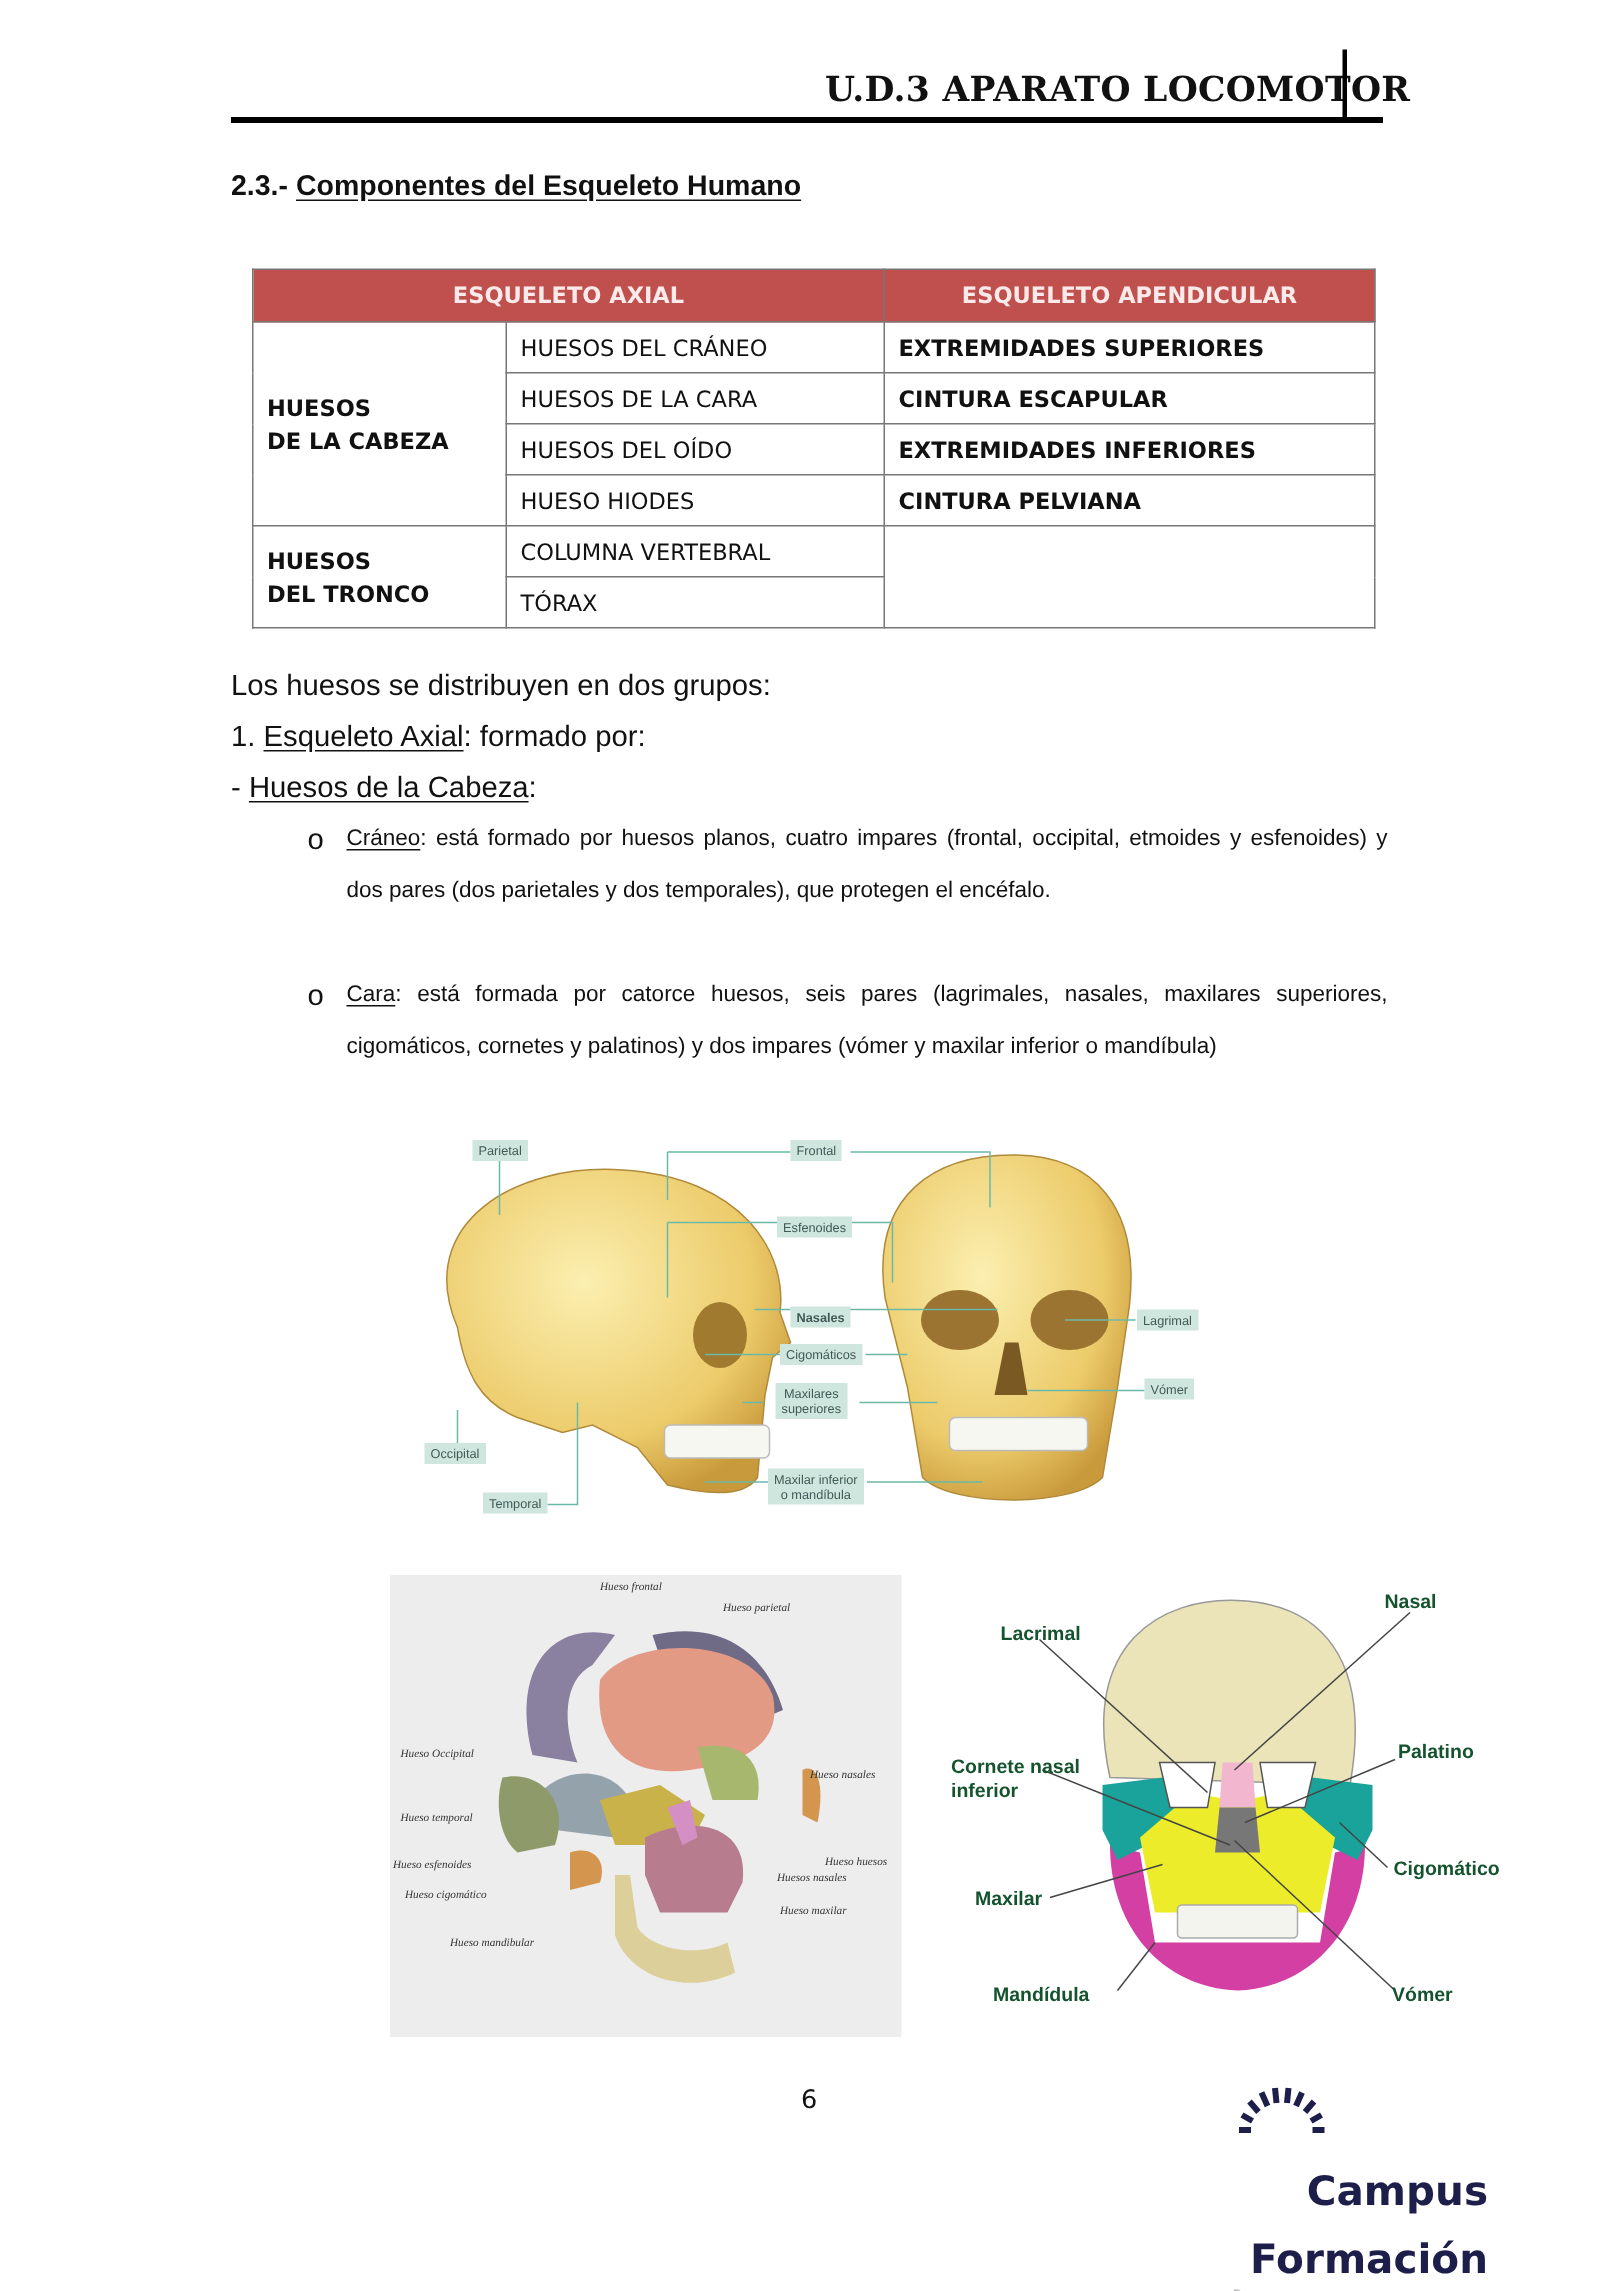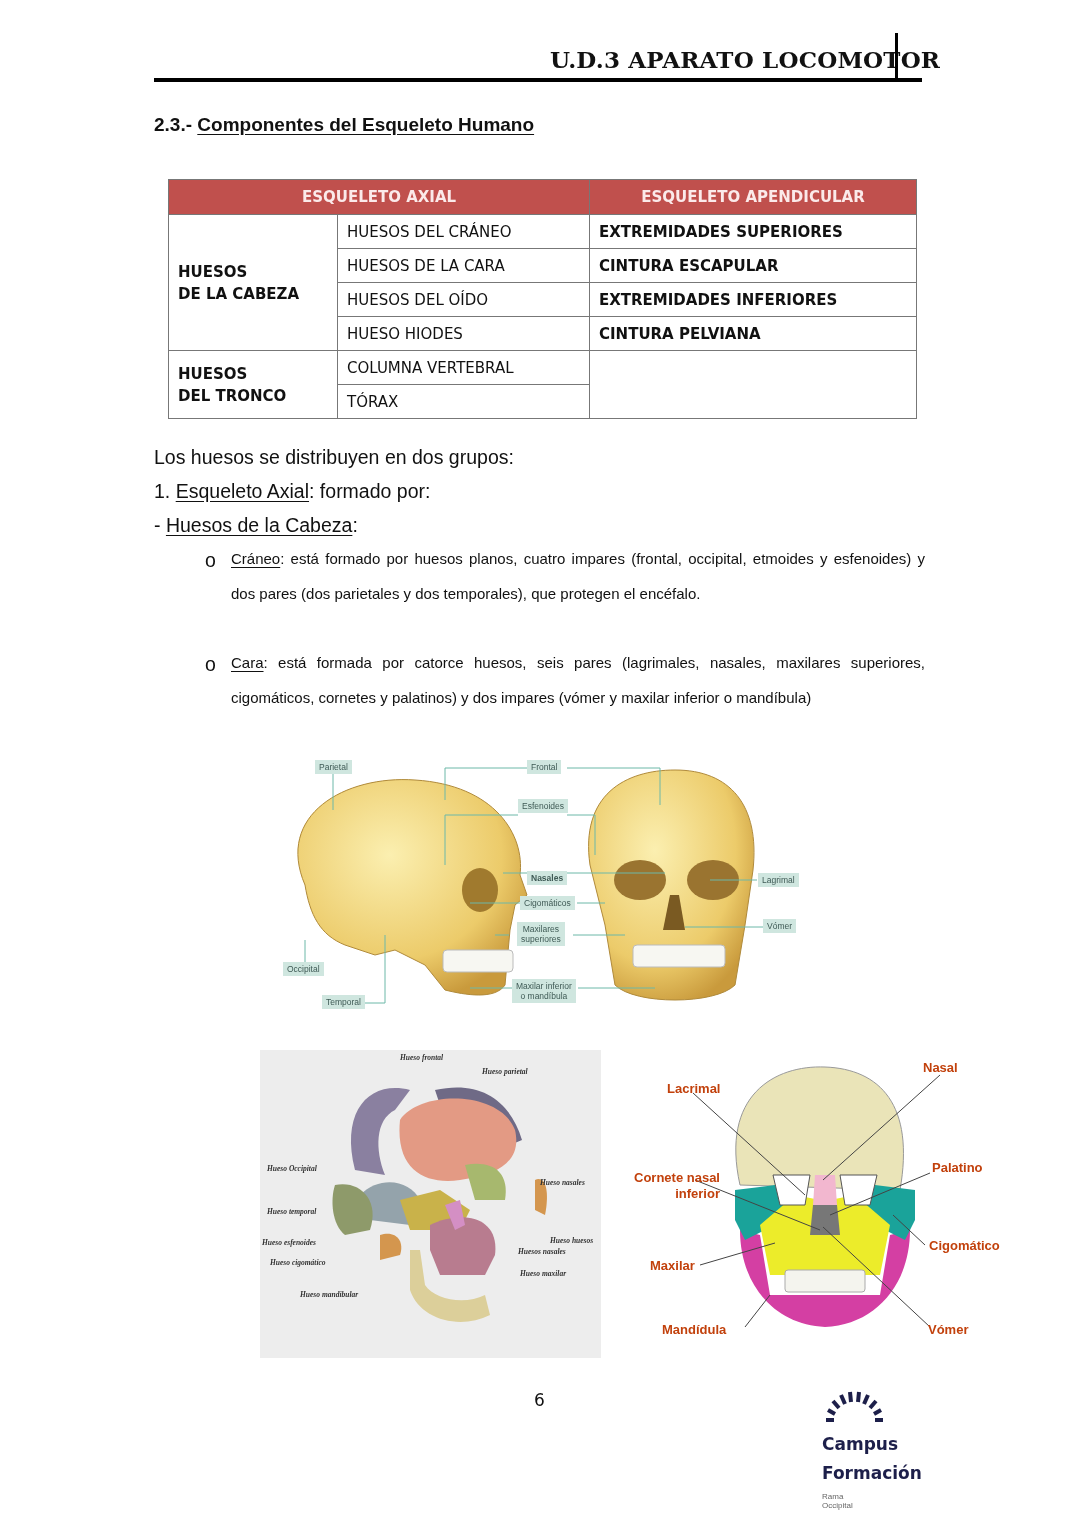--- a/index.html
+++ b/index.html
@@ -29,28 +29,28 @@
   .p { left: 154px; font-size: 19.5px; line-height: 34.5px; }
   .bul { left: 205px; font-size: 19.5px; }
   .bul-text { left: 231px; width: 694px; font-size: 15px; line-height: 34.5px; text-align: justify; }
   u { text-underline-offset: 3px; }
 
   
   .fig1 { left: 265px; top: 755px; width: 555px; height: 260px; }
   .lbl1 { position: absolute; background: #cfe6df; color: #3f5a55; font-size: 8.5px; padding: 2px 4px;
           line-height: 10px; text-align: center; white-space: nowrap; }
   .fig2 { left: 260px; top: 1050px; width: 341px; height: 308px; background: #ededed; }
-  .lbl2 { position: absolute; font-family: "Liberation Serif", serif; font-style: italic; font-weight: bold;
+  .lbl2 { position: absolute; font-family: "Liberation Serif", serif; font-style: italic; font-weight: normal;
           font-size: 7.5px; color: #333; white-space: nowrap; }
   .fig3 { left: 625px; top: 1055px; width: 385px; height: 290px; }
-  .lbl3 { position: absolute; font-weight: bold; font-size: 13px; color: #c2410c; white-space: nowrap; text-align: right; line-height: 16px; }
+  .lbl3 { position: absolute; font-weight: bold; font-size: 13px; color: #14532d; white-space: nowrap; text-align: left; line-height: 16px; }
 
   .pagenum { left: 534px; top: 1390px; font-family: "DejaVu Sans", sans-serif; font-size: 17px; }
   .logo { left: 822px; top: 1388px; width: 170px; color: #1d1f4a; }
-  .logo-name { font-weight: bold; font-size: 17px; line-height: 25px; margin-top: 4px; font-family: "DejaVu Sans", sans-serif; }
+  .logo-name { font-weight: bold; font-size: 27px; line-height: 25px; margin-top: 20px; font-family: "DejaVu Sans", sans-serif; text-align: right; }
   .logo-sub { font-size: 8px; color: #666; line-height: 9px; margin-top: 6px; }
 </style>
 </head>
 <body>
 
 <div class="abs hdr-title">U.D.3 APARATO LOCOMOTOR</div>
 <div class="abs hdr-vbar"></div>
 <div class="abs hdr-rule"></div>
 
 <div class="abs sec-title">
@@ -144,21 +144,21 @@
       <path d="M230 180 L244 180 M308 180 L360 180"></path>
         <path d="M205 233 L247 233 M313 233 L390 233"></path>
       <path d="M40 185 L40 210"></path>
         <path d="M120 180 L120 248 L100 248"></path>
       <path d="M445 125 L492 125"></path>
         <path d="M420 172 L498 172"></path>
     </g>
   </svg>
   <span class="lbl1" style="left:50px;top:5px;">Parietal</span>
   <span class="lbl1" style="left:262px;top:5px;">Frontal</span>
-  <span class="lbl1" style="left:253px;top:44px;">Esfenoides</span>
+  <span class="lbl1" style="left:253px;top:56px;">Esfenoides</span>
   <span class="lbl1" style="left:262px;top:116px;font-weight:bold;">Nasales</span>
   <span class="lbl1" style="left:255px;top:141px;">Cigomáticos</span>
   <span class="lbl1" style="left:252px;top:167px;"><span>Maxilares</span><br><span>superiores</span></span>
   <span class="lbl1" style="left:493px;top:118px;">Lagrimal</span>
   <span class="lbl1" style="left:498px;top:164px;">Vómer</span>
   <span class="lbl1" style="left:18px;top:207px;">Occipital</span>
   <span class="lbl1" style="left:57px;top:240px;">Temporal</span>
   <span class="lbl1" style="left:247px;top:224px;"><span>Maxilar inferior</span><br><span>o mandíbula</span></span>
 </div>
 

